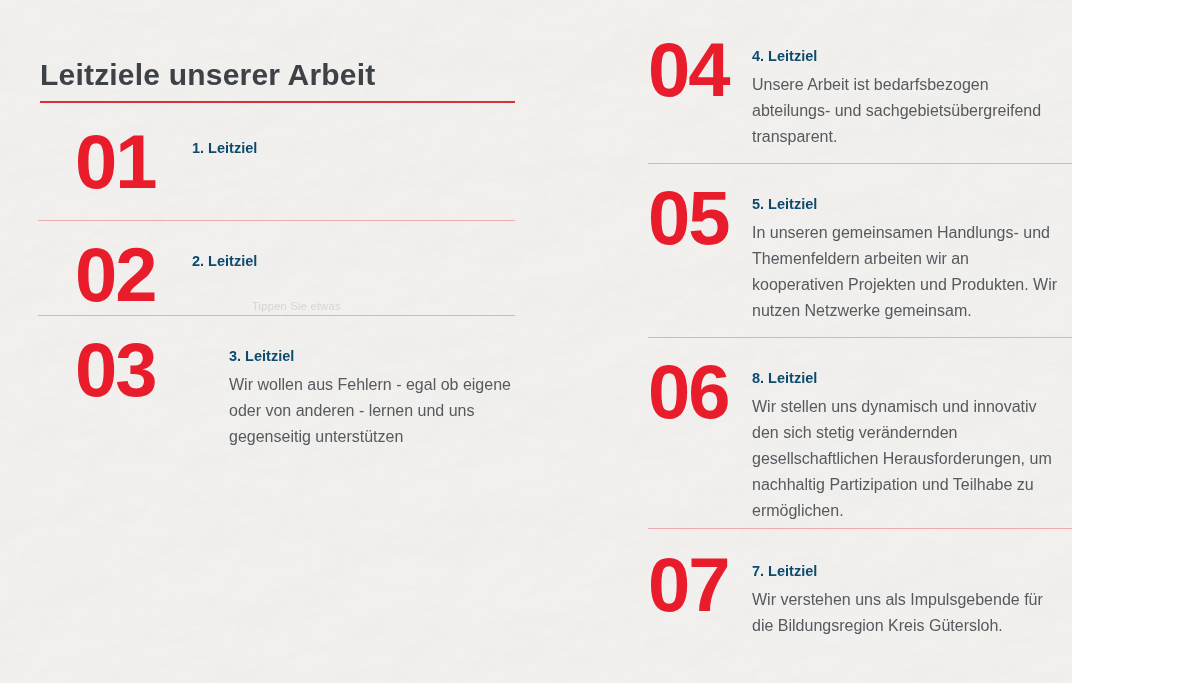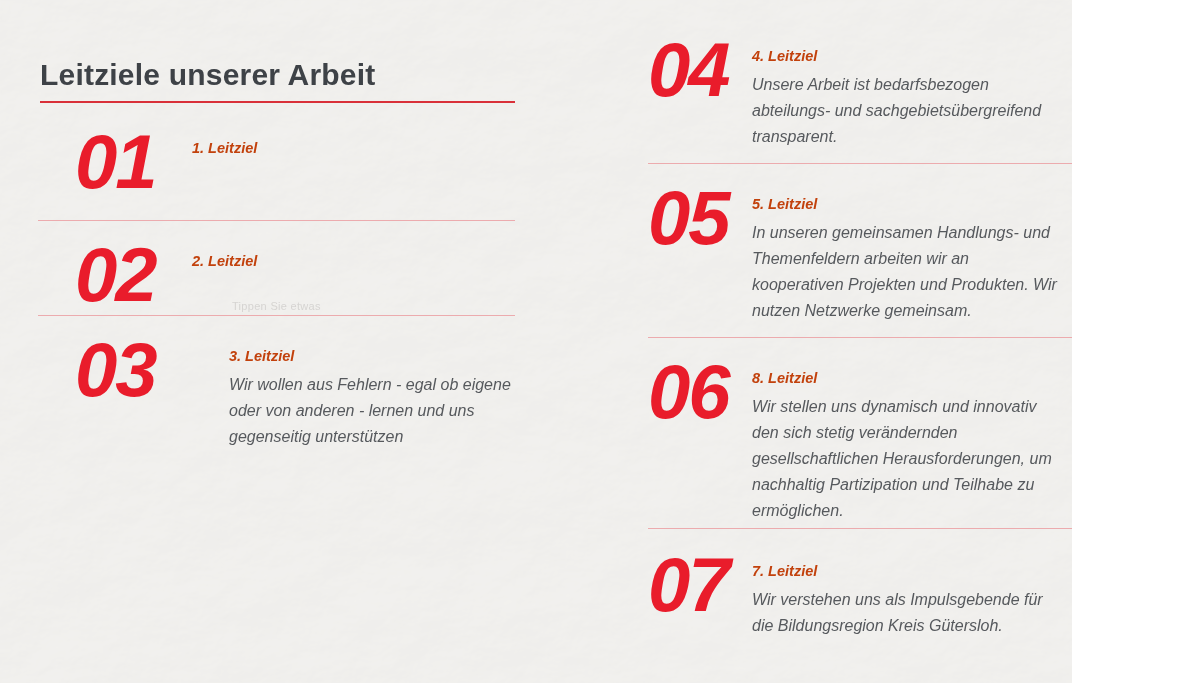--- a/index.html
+++ b/index.html
@@ -22,43 +22,43 @@
     font-size:30px;font-weight:bold;
     color:#3e4247;
     letter-spacing:.2px;
   }
   .title-underline{
     position:absolute;left:40px;top:101px;
     width:475px;height:2px;
     background:#d93039;
   }
   .watermark{
-    position:absolute;left:232px;top:300px;
+    position:absolute;left:252px;top:300px;
     font-size:11px;color:#d6d4d2;
     letter-spacing:.3px;
   }
-  .col{position:absolute;display:block;font-style:italic;}
+  .col{position:absolute;display:block;}
   .col-left{left:38px;top:118px;width:477px;}
   .col-right{left:648px;top:30px;width:474px;}
   .goal{display:flex;align-items:flex-start;}
   .col-left .goal{padding-left:37px;}
   .goal .num{
     flex:0 0 auto;
     font-size:76px;font-weight:bold;
     line-height:64px;
     letter-spacing:-2px;
     color:#e91c2b;
   }
   .col-left .num{width:117px;}
   .col-right .num{width:104px;}
   .goal .txt{flex:1 1 auto;padding-top:8px;}
   .goal .heading{
     font-size:14.5px;font-weight:bold;
     line-height:20px;
-    color:#c2410c;
+    color:#0c4a6e;
   }
   .goal .body{
     margin-top:6px;
     font-size:16px;
     line-height:26px;
     color:#56595d;
     white-space:pre-line;
   }
   .sep{height:1px;background:#ecabae;}
   

